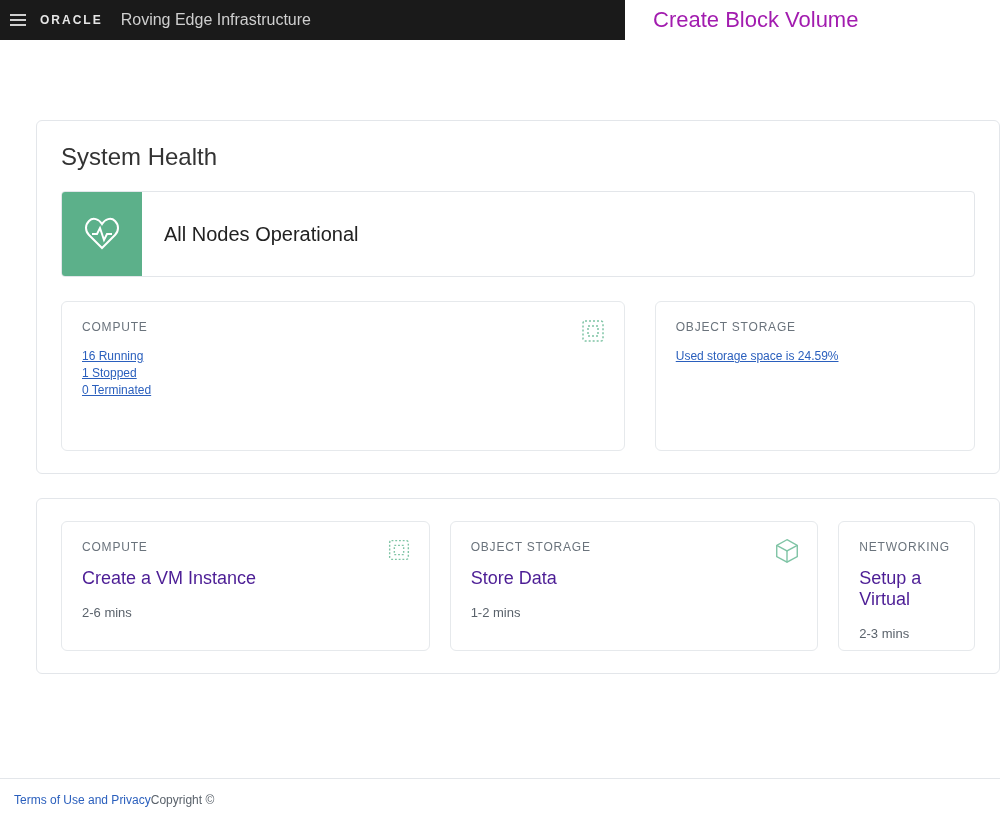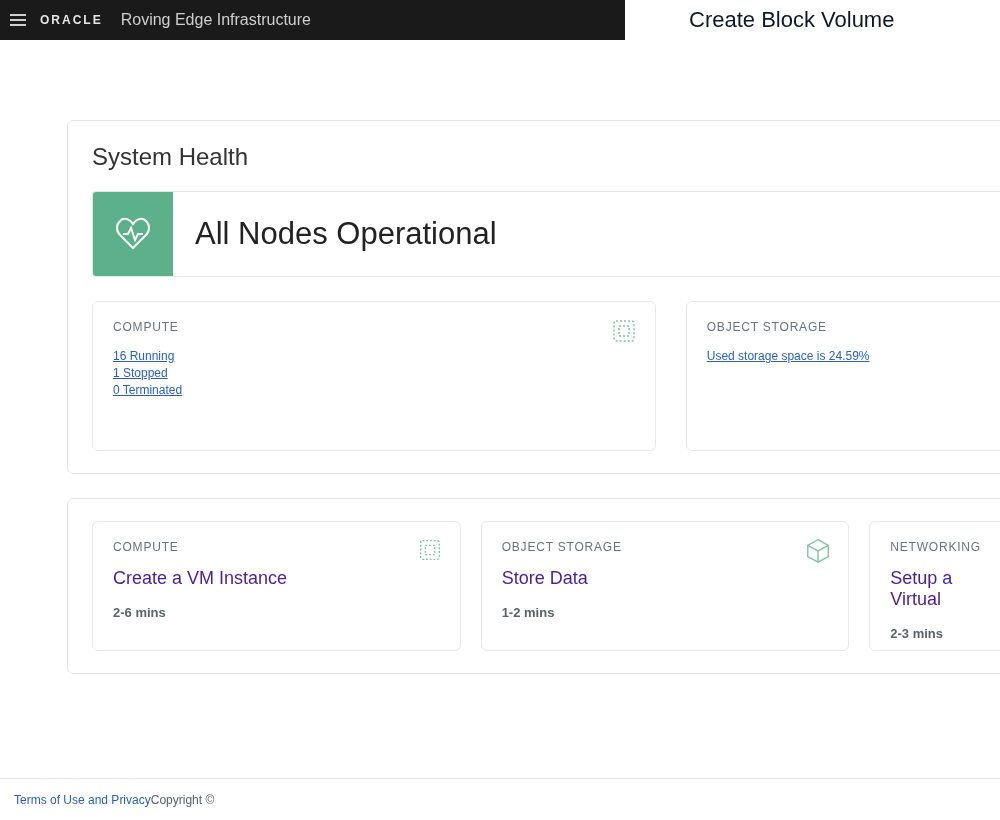--- a/index.html
+++ b/index.html
@@ -8,36 +8,36 @@
   
   .header { display: flex; height: 40px; }
   .header-left {
     display: flex; align-items: center; gap: 14px;
     background: #1a1a1a; color: #d6d6d6; width: 625px; padding: 0 10px;
   }
   .hamburger { display: flex; flex-direction: column; gap: 3px; cursor: pointer; }
   .hamburger span { display: block; width: 16px; height: 2px; background: #cfcfcf; }
   .brand { color: #e6e6e6; font-weight: 600; letter-spacing: 2px; font-size: 12px; }
   .brand-sub { color: #cfcfcf; font-size: 16px; font-weight: 400; margin-left: 4px; }
-  .header-right { flex: 1; display: flex; align-items: center; padding-left: 28px; font-size: 22px; color: #0f172a; margin-left: 36px; }
+  .header-right { flex: 1; display: flex; align-items: center; padding-left: 28px; font-size: 22px; color: #a21caf; }
 
   
-  .page { padding: 80px 0 0 36px; margin-left: 31px; }
+  .page { padding: 80px 0 0 36px; }
 
   
   .panel {
     border: 1px solid #e3e6ea; border-radius: 6px; background: #fff;
     padding: 22px 24px; margin-bottom: 24px; width: 964px; 
   }
   .panel-title { font-size: 24px; color: #333; font-weight: 400; margin-bottom: 20px; }
 
   
   .health-banner { display: flex; align-items: stretch; border: 1px solid #e3e6ea; border-radius: 4px; overflow: hidden; height: 86px; }
   .health-icon { width: 80px; background: #5cb08a; display: flex; align-items: center; justify-content: center; }
-  .health-text { display: flex; align-items: center; padding-left: 22px; font-size: 31px; color: #222; }
+  .health-text { display: flex; align-items: center; padding-left: 22px; font-size: 20px; color: #222; }
 
   
   .tiles { display: flex; gap: 30px; margin-top: 24px; }
   .tile {
     border: 1px solid #e6e9ec; border-radius: 6px; padding: 18px 20px;
     min-height: 150px; position: relative; background: #fff;
   }
   .tile.compute { width: 582px; }
   .tile.storage { width: 330px; }
   .tile-label { font-size: 12px; letter-spacing: 0.8px; color: #6a737c; text-transform: uppercase; margin-bottom: 14px; }
@@ -47,21 +47,21 @@
   
   .qa-tiles { display: flex; gap: 20px; }
   .qa-tile {
     border: 1px solid #e6e9ec; border-radius: 6px; padding: 18px 20px; height: 130px;
     position: relative; background: #fff; cursor: pointer;
   }
   .qa-tile.c { width: 380px; }
   .qa-tile.s { width: 380px; }
   .qa-tile.n { width: 140px; }
   .qa-title { color: #4c1d95; font-size: 18px; margin-top: 10px; }
-  .qa-time { color: #5a626b; font-size: 13px; margin-top: 16px; font-weight: bold; }
+  .qa-time { color: #5a626b; font-size: 13px; margin-top: 16px; }
 
   
   .footer {
     position: absolute; left: 0; right: 0; bottom: 0; height: 42px;
     border-top: 1px solid #e3e6ea; display: flex; align-items: center;
     padding: 0 14px; font-size: 12px; color: #2a5fbd;
   }
   .footer-right { color: #5a626b; }
 
   svg { display: block; }

